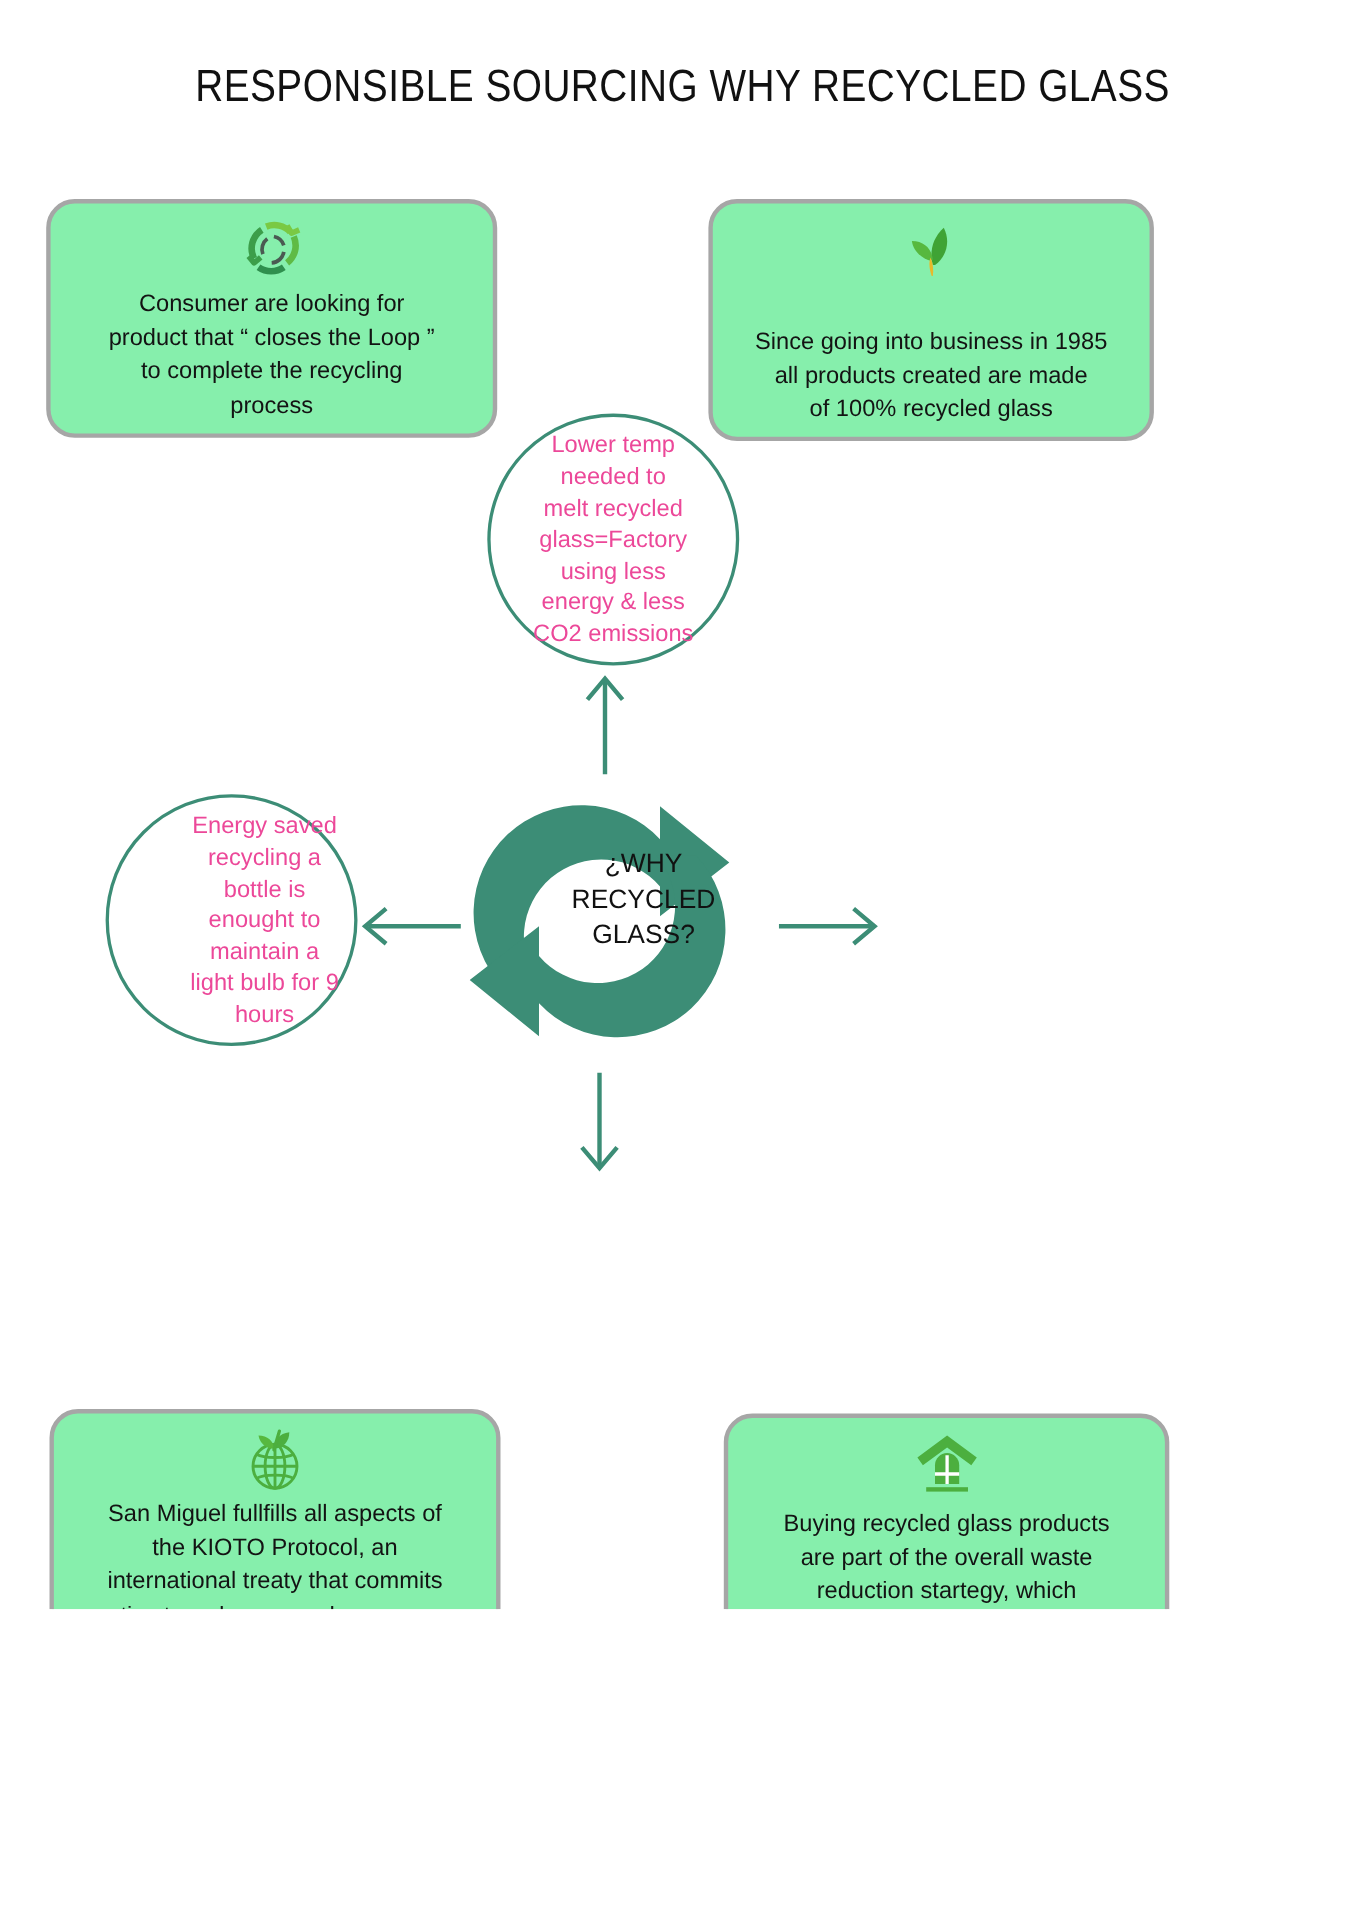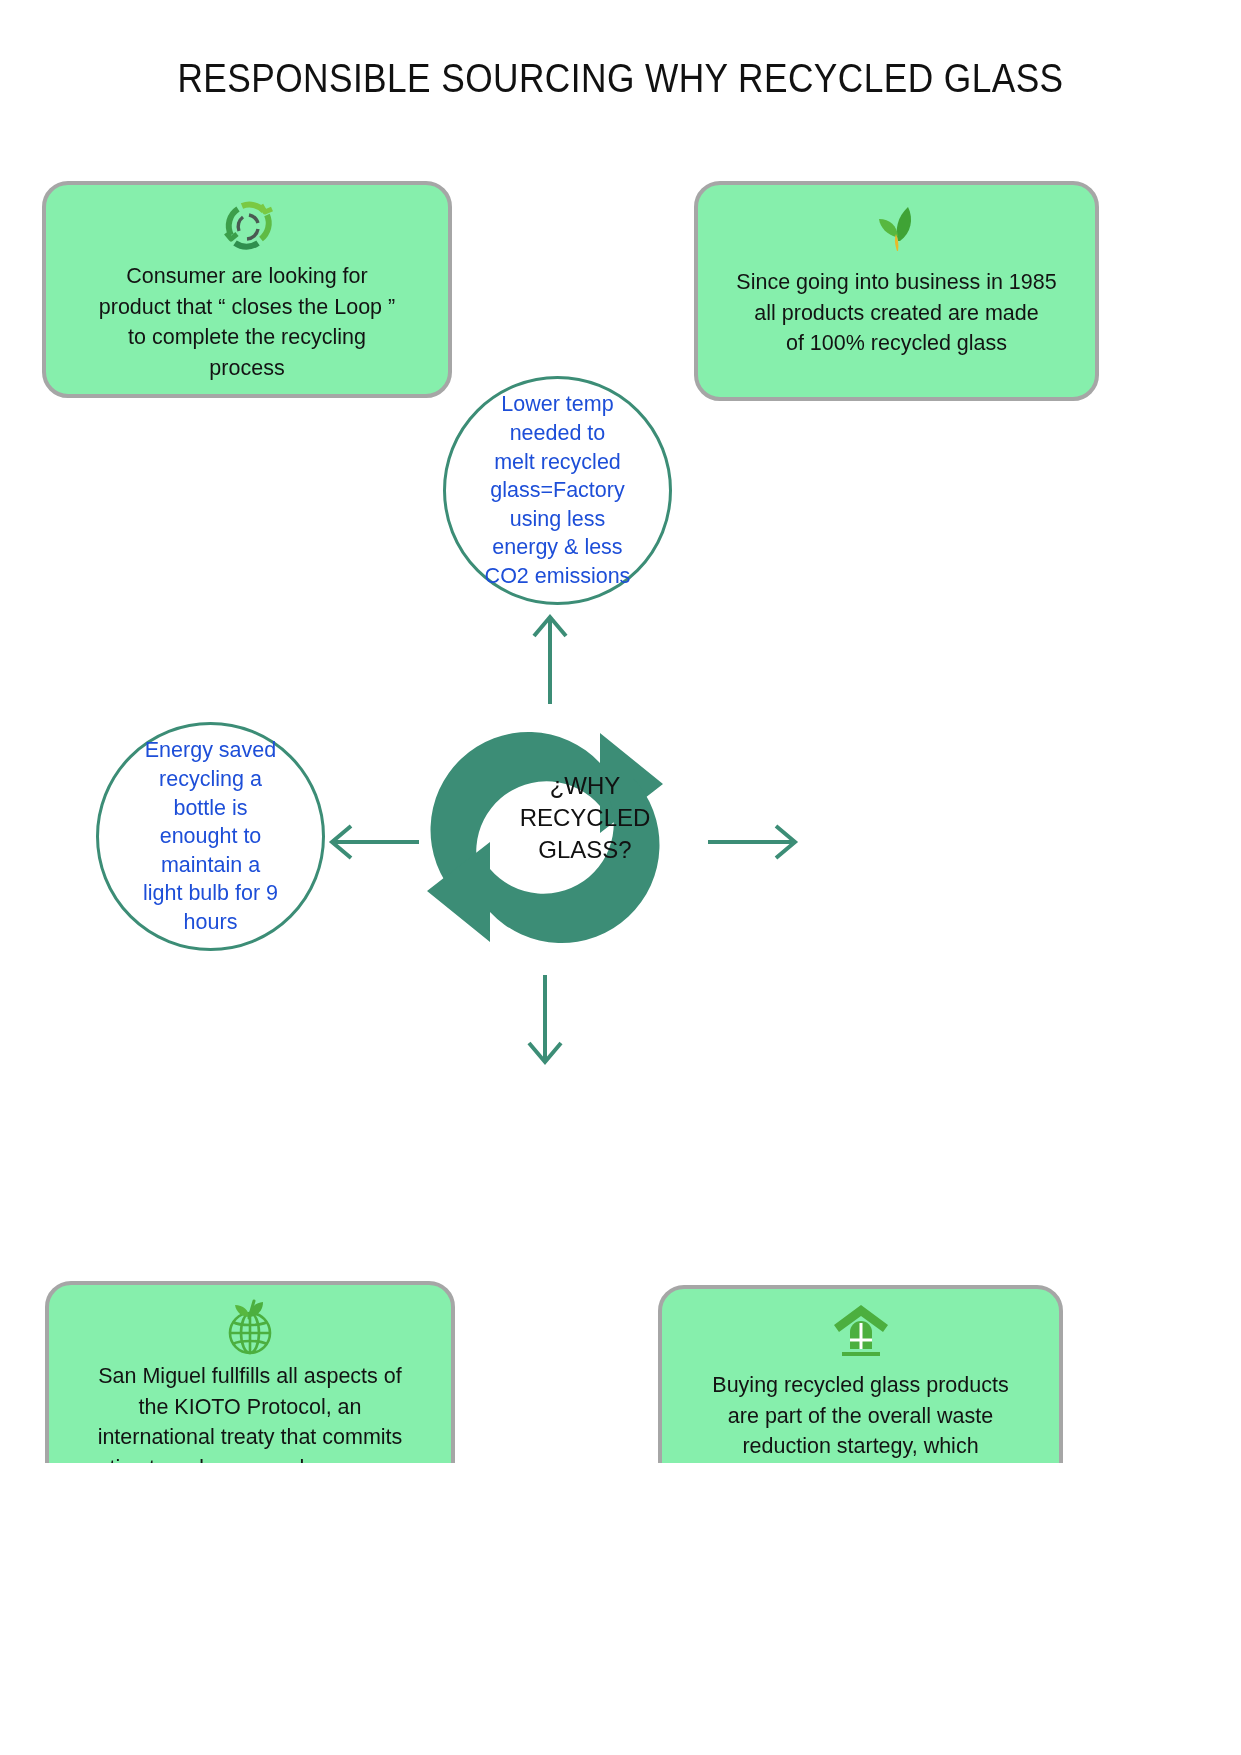--- a/index.html
+++ b/index.html
@@ -56,21 +56,21 @@
     font-size: 21.5px;
     line-height: 1.42;
     text-align: center;
     color: #131313;
     padding: 0 16px;
     white-space: pre-line;
   }
 
   #box-closes-loop   { left: 42px;  top: 181px;  width: 410px; height: 217px; }
   #box-closes-loop .box-text { margin-top: 4px; }
-  #box-since-1985    { left: 694px; top: 181px;  width: 405px; height: 220px; }
+  #box-since-1985    { left: 644px; top: 181px;  width: 405px; height: 220px; gap: 28px; }
   #box-since-1985 .box-text  { margin-top: 10px; }
   #box-kioto         { left: 45px;  top: 1281px; width: 410px; height: 224px; }
   #box-kioto .box-text       { margin-top: 4px; }
   #box-buying        { left: 658px; top: 1285px; width: 405px; height: 224px; }
   #box-buying .box-text      { margin-top: 9px; }
 
   
   .circle {
     position: absolute;
     box-sizing: border-box;
@@ -78,27 +78,27 @@
     border-radius: 50%;
     background: #ffffff;
     display: flex;
     align-items: center;
     justify-content: center;
   }
   .circle .circle-text {
     font-size: 21.5px;
     line-height: 1.33;
     text-align: center;
-    color: #1d4ed8;
+    color: #ec4899;
     white-space: pre-line;
     padding: 0 14px;
   }
 
   #circle-top    { left: 443px; top: 376px;  width: 229px; height: 229px; }
-  #circle-left   { left: 96px;  top: 722px;  width: 229px; height: 229px; }
+  #circle-left   { left: 96px;  top: 722px;  width: 229px; height: 229px; justify-content: flex-end; }
   #circle-right  { left: 793px; top: 722px;  width: 229px; height: 229px; }
   #circle-bottom { left: 437px; top: 1077px; width: 229px; height: 229px; }
 
   
   #center-hub {
     position: absolute;
     left: 395px;
     top: 692px;
     width: 300px;
     height: 290px;

